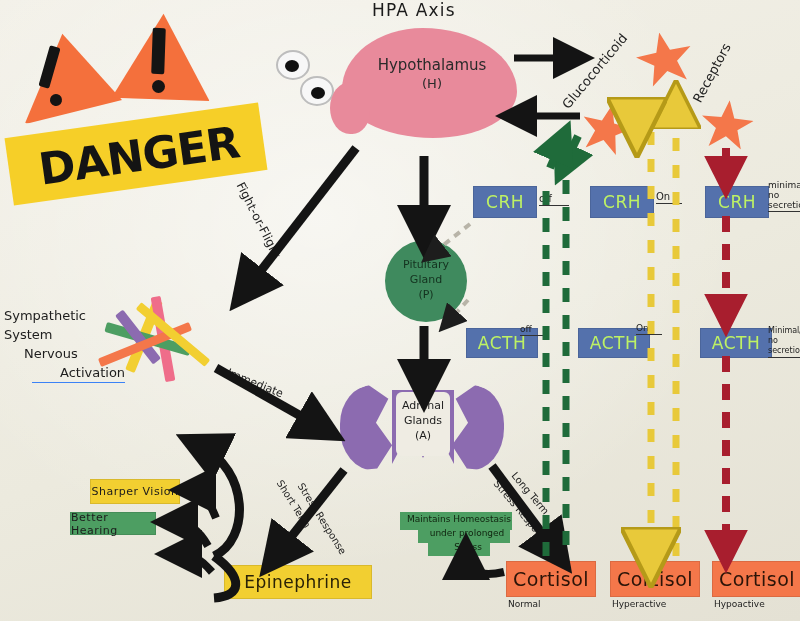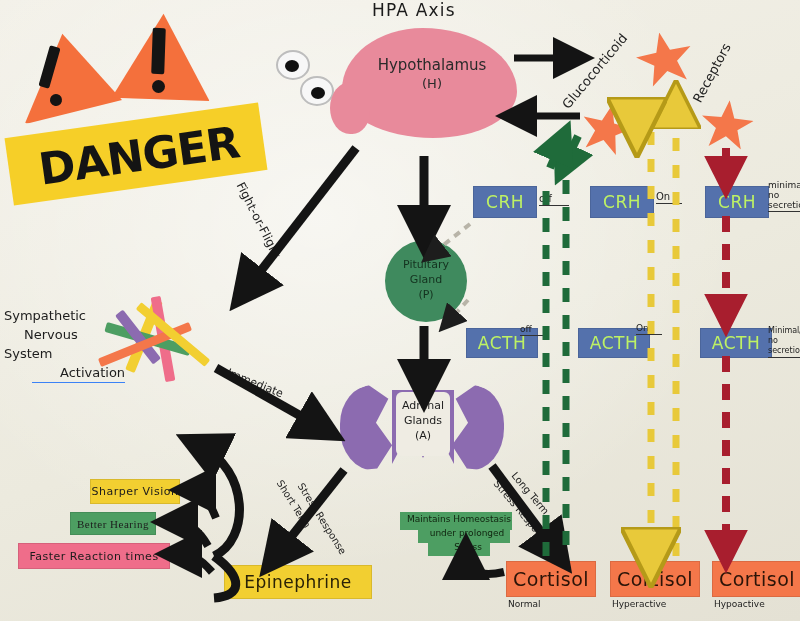--- a/index.html
+++ b/index.html
@@ -190,33 +190,30 @@
 
   <div class="abs stick" style="left:139px;top:298px;width:10px;height:76px;background:#f2cf31;transform:rotate(22deg);"></div>
   <div class="abs stick" style="left:158px;top:296px;width:10px;height:86px;background:#ef6d8a;transform:rotate(-10deg);"></div>
   <div class="abs stick" style="left:104px;top:334px;width:88px;height:10px;background:#4d9e62;transform:rotate(16deg);"></div>
   <div class="abs stick" style="left:133px;top:306px;width:10px;height:62px;background:#8c6bb0;transform:rotate(-38deg);"></div>
   <div class="abs stick" style="left:96px;top:340px;width:98px;height:9px;background:#f4774a;transform:rotate(-22deg);"></div>
   <div class="abs stick" style="left:128px;top:330px;width:90px;height:9px;background:#f2cf31;transform:rotate(40deg);"></div>
 
   <div class="abs hand" style="left:4px;top:306px;width:120px;font-size:13px;line-height:19px;color:#1d1d1d;">
     <div>Sympathetic</div>
+    <div>System</div>
     <div style="padding-left:20px;">Nervous</div>
-    <div>System</div>
     <div style="padding-left:28px;border-bottom:1px solid #3b82f6;display:inline-block;margin-left:28px;">Activation</div>
   </div>
 
   <div class="abs box effect" style="left:90px;top:479px;width:88px;height:23px;background:#f2cf31;justify-content:center;padding-left:0;">
     <span>Sharper Vision</span>
   </div>
-  <div class="abs box effect" style="left:70px;top:512px;width:84px;height:21px;background:#4d9e62;justify-content:center;padding-left:0;font-family:Liberation Serif, serif;">
+  <div class="abs box effect" style="left:70px;top:512px;width:84px;height:21px;background:#4d9e62;justify-content:center;padding-left:0;">
     <span>Better Hearing</span>
-  </div>
-  <div class="abs box effect" style="left:18px;top:543px;width:150px;height:24px;background:#ef6d8a;justify-content:center;padding-left:0;">
-    <span>Faster Reaction times</span>
   </div>
 
   <div class="abs box" style="left:224px;top:565px;width:146px;height:32px;background:#f2cf31;color:#2a2206;font-size:17px;">
     <span>Epinephrine</span>
   </div>
 
   <div class="abs" style="left:400px;top:512px;width:112px;height:18px;background:#4d9e62;"></div>
   <div class="abs" style="left:418px;top:528px;width:92px;height:15px;background:#4d9e62;"></div>
   <div class="abs" style="left:428px;top:542px;width:62px;height:14px;background:#4d9e62;"></div>
   <div class="abs hand" style="left:400px;top:512px;width:118px;font-size:9px;line-height:14px;color:#10240f;text-align:center;">

